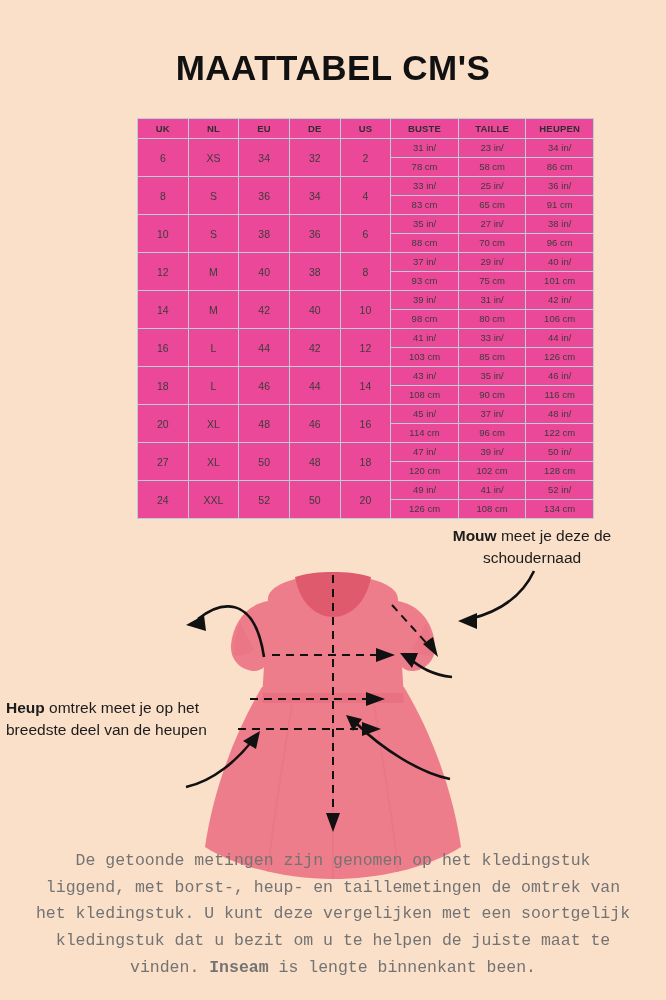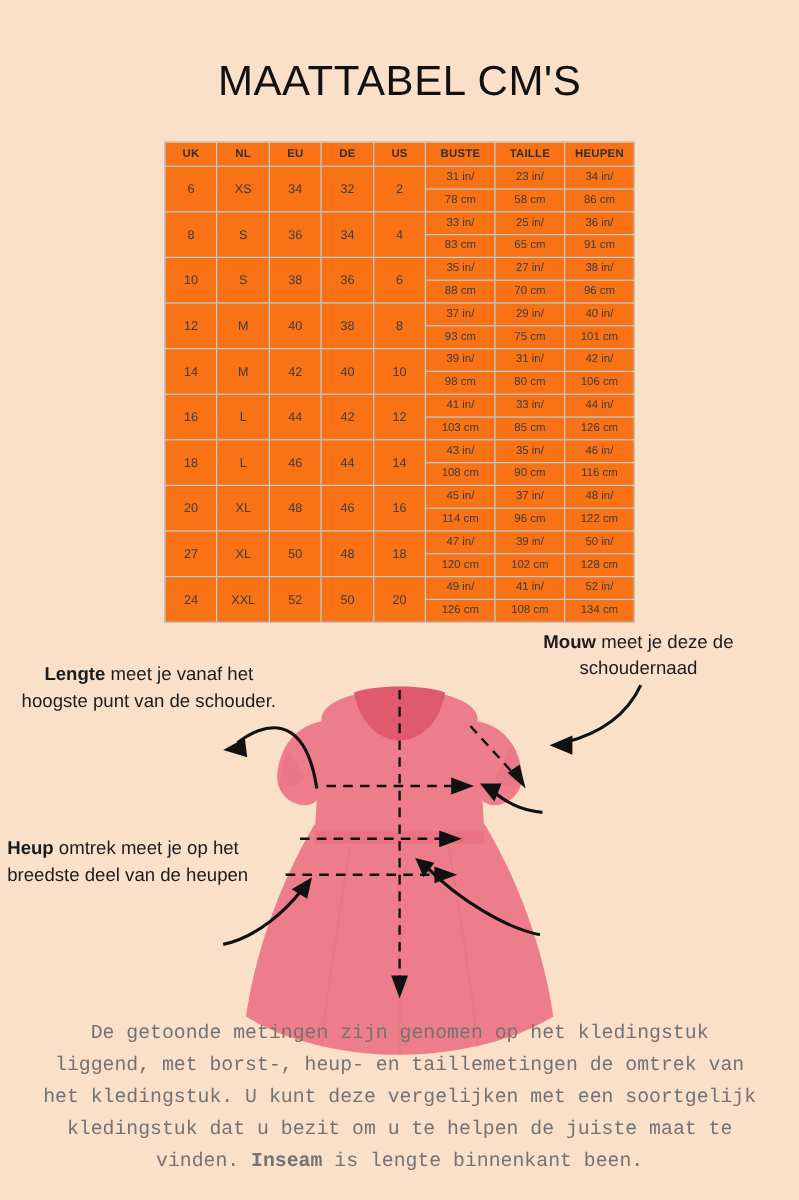--- a/index.html
+++ b/index.html
@@ -19,36 +19,36 @@
   .page {
     position: relative;
     width: 666px;
     height: 1000px;
   }
 
   
   .title {
     text-align: center;
     font-size: 35px;
-    font-weight: normal;
+    font-weight: bold;
     letter-spacing: 0.5px;
     color: #111111;
     padding-top: 48px;
     font-family: "Liberation Sans", sans-serif;
   }
 
   
   .table-wrap {
     margin: 30px auto 0 auto;
     width: 392px;
   }
   table.size-table {
     border-collapse: collapse;
-    width: 392px;
-    background: #f97316;
+    width: 457px;
+    background: #ec4899;
     font-size: 10px;
     color: #3b3b3b;
   }
   table.size-table th,
   table.size-table td {
     border: 1px solid #b9cfd8;
     text-align: center;
     font-weight: normal;
     padding: 0;
     height: 18px;
@@ -350,23 +350,20 @@
         <path d="M400 126 l 18 0 l -6 15 Z" fill="#111111" stroke="none"></path>
 
         <path d="M186 260 C 214 254, 238 232, 252 214"></path>
         <path d="M260 204 l -4 18 l -13 -8 Z" fill="#111111" stroke="none"></path>
 
         <path d="M450 252 C 420 246, 382 222, 356 196"></path>
         <path d="M346 188 l 16 4 l -9 12 Z" fill="#111111" stroke="none"></path>
       </g>
     </svg>
 
-    <div class="anno anno-lengte">
-      <b>Lengte</b><span> meet je vanaf het hoogste punt van de schouder.</span>
-    </div>
 
     <div class="anno anno-mouw">
       <b>Mouw</b><span> meet je deze de schoudernaad</span>
     </div>
 
 
     <div class="anno anno-heup">
       <b>Heup</b><span> omtrek meet je op het breedste deel van de heupen</span>
     </div>
 

